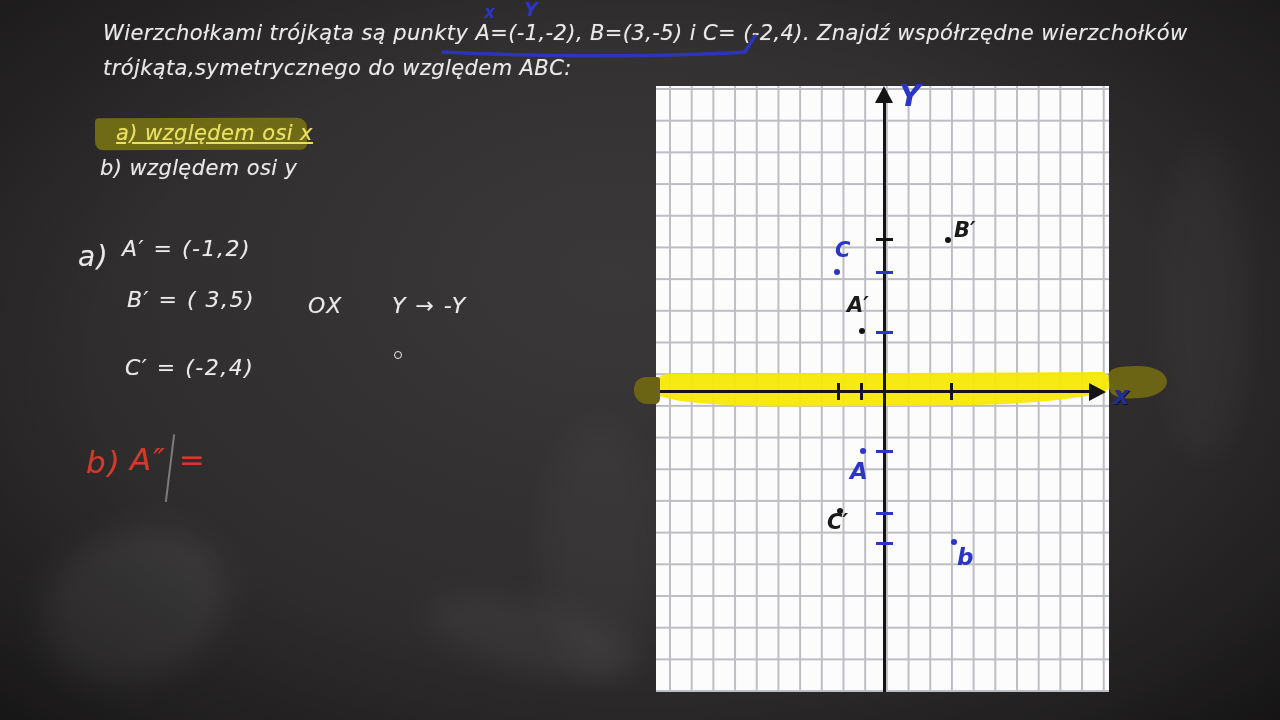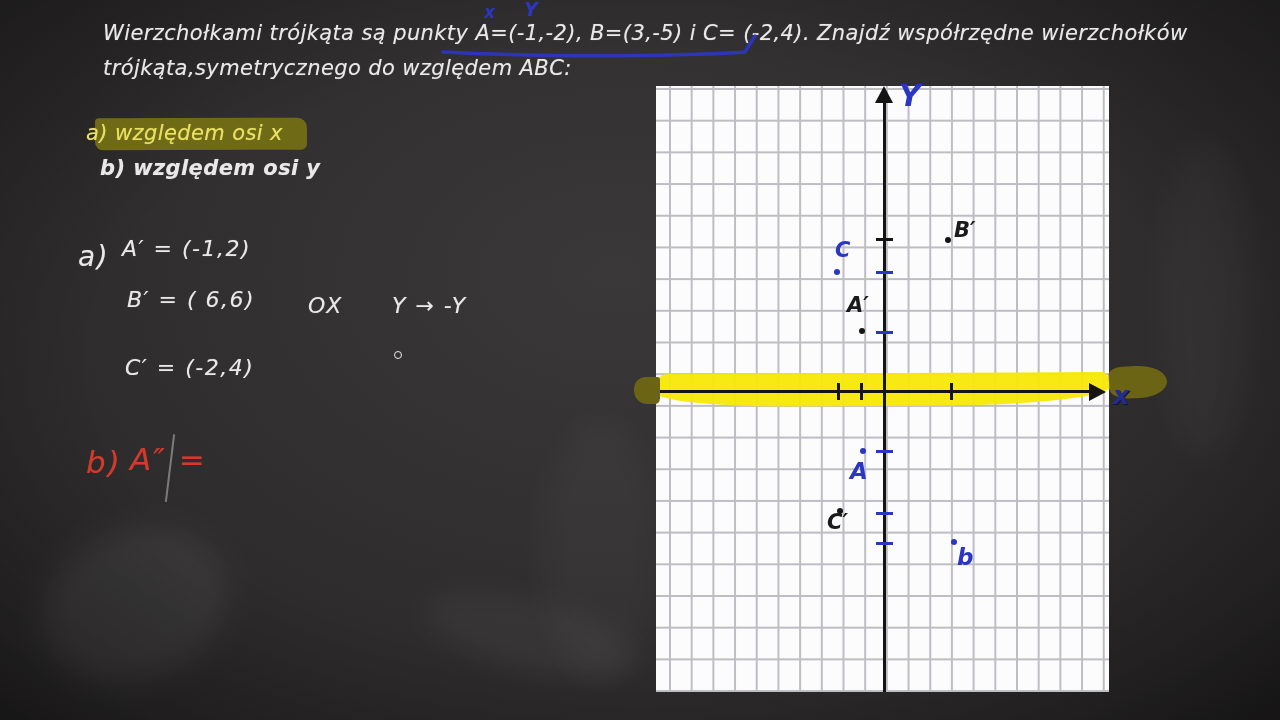--- a/index.html
+++ b/index.html
@@ -89,26 +89,26 @@
 <div class="abs chalk problem-text" style="left:103px;top:21px;">Wierzchołkami trójkąta są punkty A=(-1,-2), B=(3,-5) i C= (-2,4). Znajdź współrzędne wierzchołków</div>
 <div class="abs chalk problem-text" style="left:103px;top:56px;">trójkąta,symetrycznego do względem ABC:</div>
 
 <span class="abs blue-mark" style="left:484px;top:2px;font-size:17px;">x</span>
 <span class="abs blue-mark" style="left:524px;top:-2px;font-size:19px;">Y</span>
 <svg class="abs" style="left:440px;top:30px;" width="325" height="30" viewBox="0 0 325 30">
   <path d="M3,22 C100,27 225,27 305,22 L315,6" fill="none" stroke="#2b36c4" stroke-width="3.5" stroke-linecap="round" opacity="0.92"></path>
 </svg>
 
 <div class="opt-highlight"></div>
-<div class="abs chalk problem-text opt-a-text" style="left:86px;top:121px;">a) względem osi x</div>
-<div class="abs chalk problem-text" style="left:100px;top:156px;font-weight:bold;">b) względem osi y</div>
+<div class="abs chalk problem-text opt-a-text" style="left:116px;top:121px;text-decoration:underline;">a) względem osi x</div>
+<div class="abs chalk problem-text" style="left:100px;top:156px;">b) względem osi y</div>
 
 <div class="abs chalk hw" style="left:78px;top:240px;font-size:28px;">a)</div>
 <div class="abs chalk hw" style="left:122px;top:236px;">A′ = (-1,2)</div>
-<div class="abs chalk hw" style="left:127px;top:287px;">B′ = ( 6,6)</div>
+<div class="abs chalk hw" style="left:127px;top:287px;">B′ = ( 3,5)</div>
 <div class="abs chalk hw" style="left:308px;top:293px;">OX</div>
 <div class="abs chalk hw" style="left:392px;top:293px;">Y → -Y</div>
 <div class="abs chalk hw" style="left:125px;top:355px;">C′ = (-2,4)</div>
 <div class="cursor-ring"></div>
 
 <div class="abs red-chalk" style="left:86px;top:444px;">b)</div>
 <div class="abs red-chalk" style="left:130px;top:441px;">A″ =</div>
 <div class="pen-line"></div>
 
 <div class="paper">

